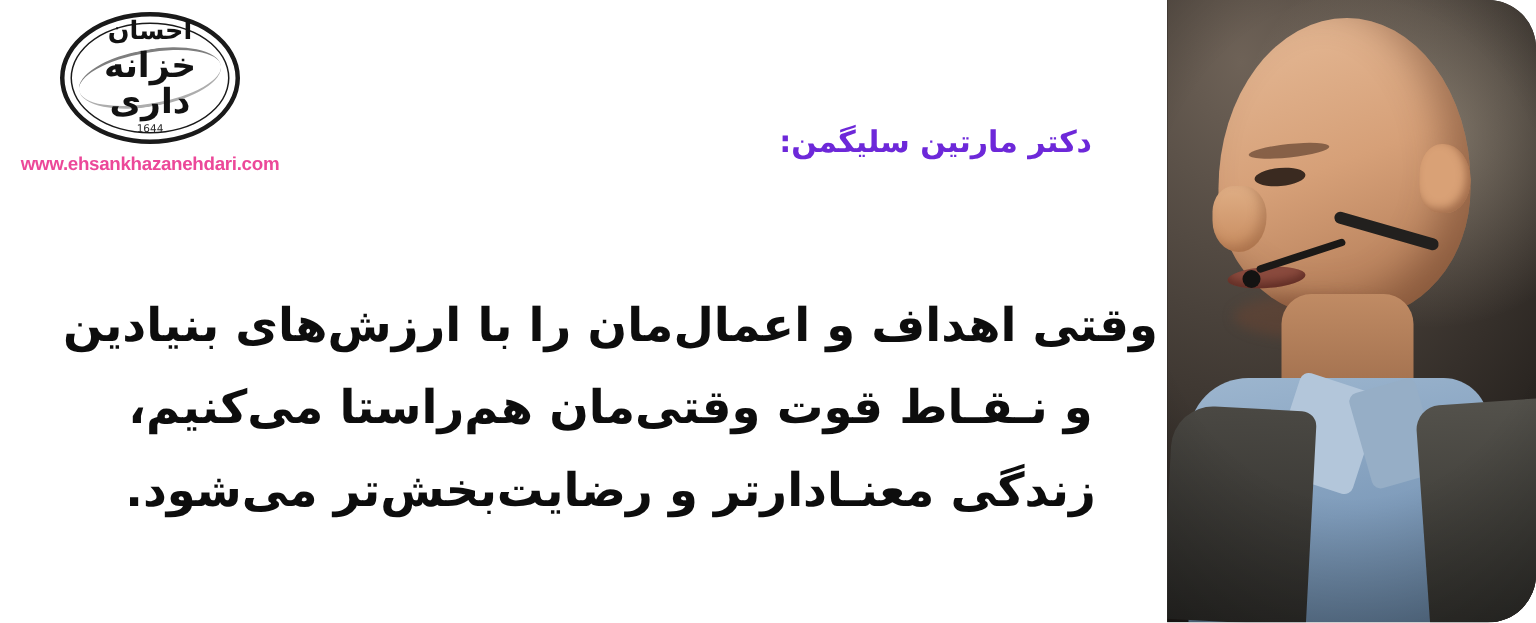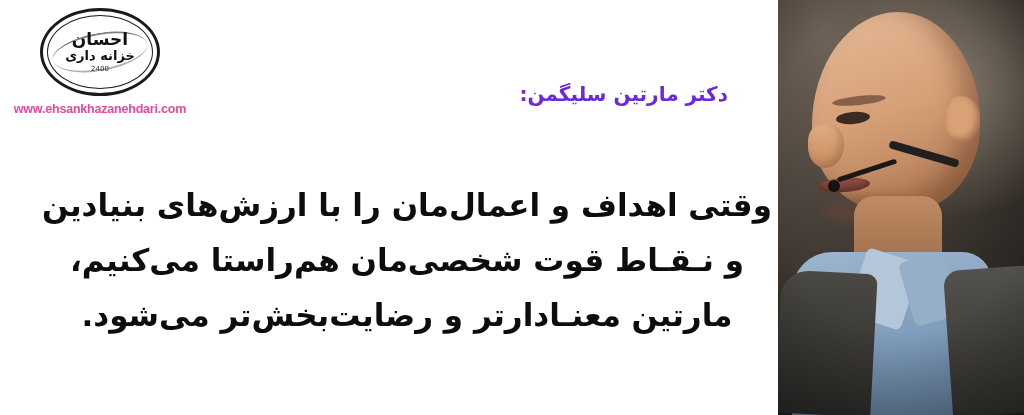--- a/index.html
+++ b/index.html
@@ -7,20 +7,21 @@
     padding: 0;
     background: #ffffff;
   }
   .canvas {
     position: relative;
     width: 1024px;
     height: 415px;
     background: #ffffff;
     overflow: hidden;
     font-family: "DejaVu Sans", "Liberation Sans", sans-serif;
+    border-radius: 32px;
   }
 
   
   .logo-block {
     position: absolute;
     top: 8px;
     left: 10px;
     width: 180px;
     text-align: center;
   }
@@ -51,21 +52,21 @@
     flex-direction: column;
     line-height: 1.05;
   }
   .logo-seal .seal-text .l1 {
     font-size: 17px;
     font-weight: bold;
     color: #121212;
     letter-spacing: -1px;
   }
   .logo-seal .seal-text .l2 {
-    font-size: 13px;
+    font-size: 23px;
     font-weight: bold;
     color: #121212;
     letter-spacing: -1px;
     margin-top: 1px;
   }
   .logo-seal .seal-text .l3 {
     font-size: 7px;
     color: #2a2a2a;
     margin-top: 3px;
   }
@@ -97,21 +98,21 @@
     top: 82px;
     right: 296px;
     font-size: 20px;
     font-weight: bold;
     color: #6d28d9;
     direction: rtl;
     white-space: nowrap;
   }
   .quote {
     position: absolute;
-    top: 178px;
+    top: 190px;
     right: 232px;
     left: 22px;
     direction: rtl;
     text-align: center;
     color: #0d0d0d;
     font-size: 31px;
     font-weight: bold;
     line-height: 1.78;
     letter-spacing: -0.2px;
   }
@@ -318,33 +319,33 @@
 
 <div class="canvas">
 
   <div class="logo-block">
     <div class="logo-seal">
       <div class="ring-outer"></div>
       <div class="ring-inner"></div>
       <div class="seal-text">
         <span class="l1">احسان</span>
         <span class="l2">خزانه داری</span>
-        <span class="l3">2400</span>
+        <span class="l3">1644</span>
       </div>
       <div class="flourish"></div>
     </div>
     <div class="logo-url">www.ehsankhazanehdari.com</div>
   </div>
 
   <div class="attribution">دکتر مارتین سلیگمن:</div>
 
   <div class="quote">
     <span class="line">وقتی اهداف و اعمال‌مان را با ارزش‌های بنیادین</span>
-    <span class="line">و نـقـاط قوت شخصی‌مان  هم‌راستا می‌کنیم،</span>
-    <span class="line">مارتین معنـادارتر و رضایت‌بخش‌تر می‌شود.</span>
+    <span class="line">و نـقـاط قوت وقتی‌مان  هم‌راستا می‌کنیم،</span>
+    <span class="line">زندگی معنـادارتر و رضایت‌بخش‌تر می‌شود.</span>
   </div>
 
   <div class="photo">
     <div class="bg"></div>
     <div class="backlight"></div>
     <div class="head"></div>
     <div class="ear"></div>
     <div class="brow"></div>
     <div class="eye"></div>
     <div class="nose"></div>

